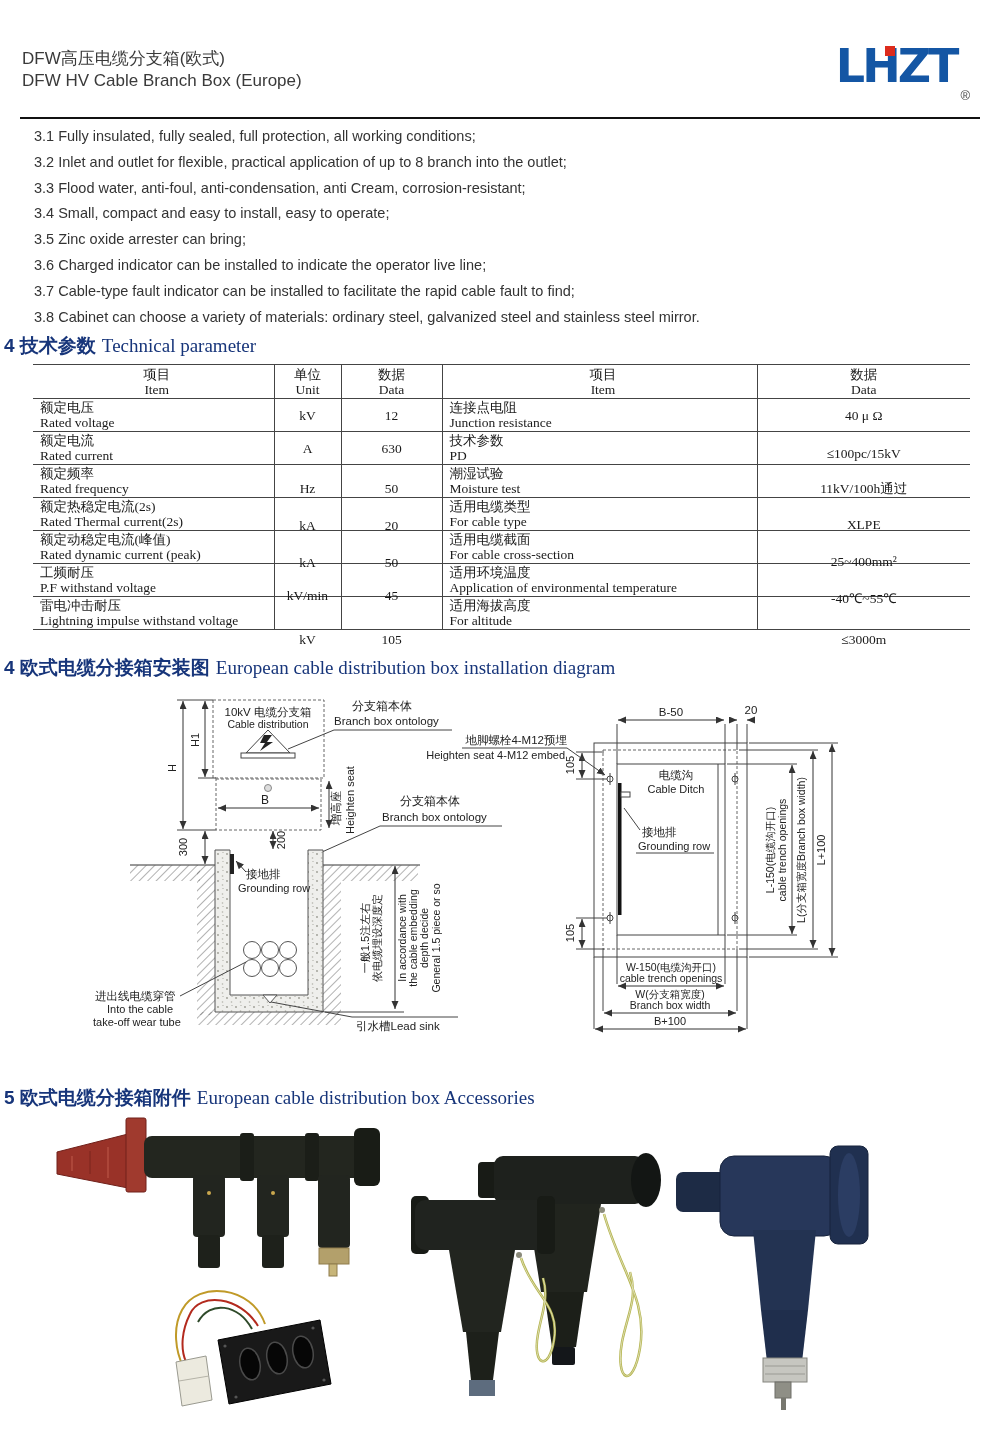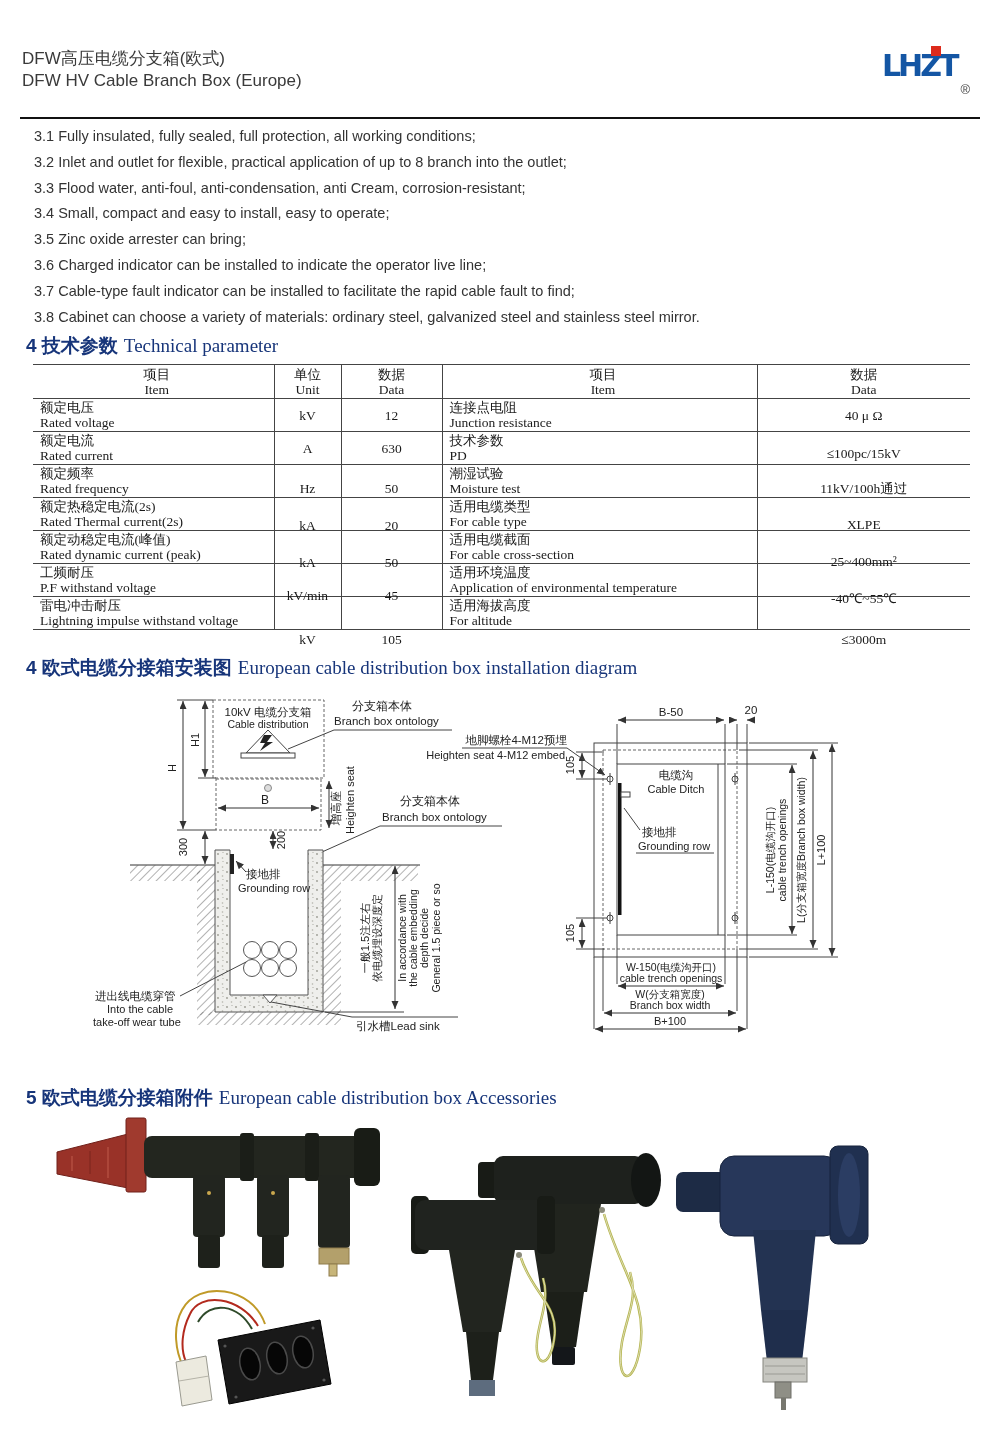--- a/index.html
+++ b/index.html
@@ -1,29 +1,29 @@
 <!DOCTYPE html>
 <html><head>
 <meta charset="utf-8">
 <style>
   html,body{margin:0;padding:0;background:#fff;}
   .page{position:relative;width:1000px;height:1454px;background:#fff;overflow:hidden;
         font-family:"Liberation Sans",sans-serif;color:#2e2e2e;}
   
   .title{position:absolute;top:48px;left:22px;font-size:17px;line-height:22px;color:#3a3a3a;}
   .logo{position:absolute;top:44px;right:30px;}
-  .logo-text{font-family:"DejaVu Sans",sans-serif;font-weight:bold;font-size:30px;line-height:44px;
+  .logo-text{font-family:"DejaVu Sans",sans-serif;font-weight:bold;font-size:46px;line-height:44px;
              color:#1456a4;letter-spacing:-3px;}
   .logo-dot{position:absolute;left:49px;top:2px;width:10px;height:10px;background:#dd2b1c;}
   .logo-reg{font-size:13px;color:#444;vertical-align:-18px;margin-left:4px;letter-spacing:0;}
   .hline{position:absolute;top:117px;left:20px;right:20px;border-top:2px solid #111;}
   
   .features{position:absolute;top:124px;left:34px;right:20px;font-size:14.5px;line-height:25.8px;color:#333;}
   
-  .sec{position:absolute;left:26px;white-space:nowrap;text-align:center;}
+  .sec{position:absolute;left:4px;white-space:nowrap;text-align:center;}
   .sec .cn{font-weight:bold;font-size:19px;color:#17357a;font-family:"Liberation Sans",sans-serif;}
   .sec .en{font-size:19px;color:#17357a;font-family:"Liberation Serif",serif;margin-left:6px;}
   .sec-tech{top:333px;}
   .sec-install{top:655px;}
   .sec-acc{top:1085px;}
   
   table.params{position:absolute;top:364px;left:33px;width:937px;border-collapse:collapse;
                table-layout:fixed;font-family:"Liberation Serif",serif;font-size:13.5px;color:#1a1a1a;}
   table.params td{border-bottom:1px solid #444;padding:0;vertical-align:middle;line-height:15px;overflow:visible;}
   table.params tr.head td{border-top:1px solid #444;text-align:center;}

